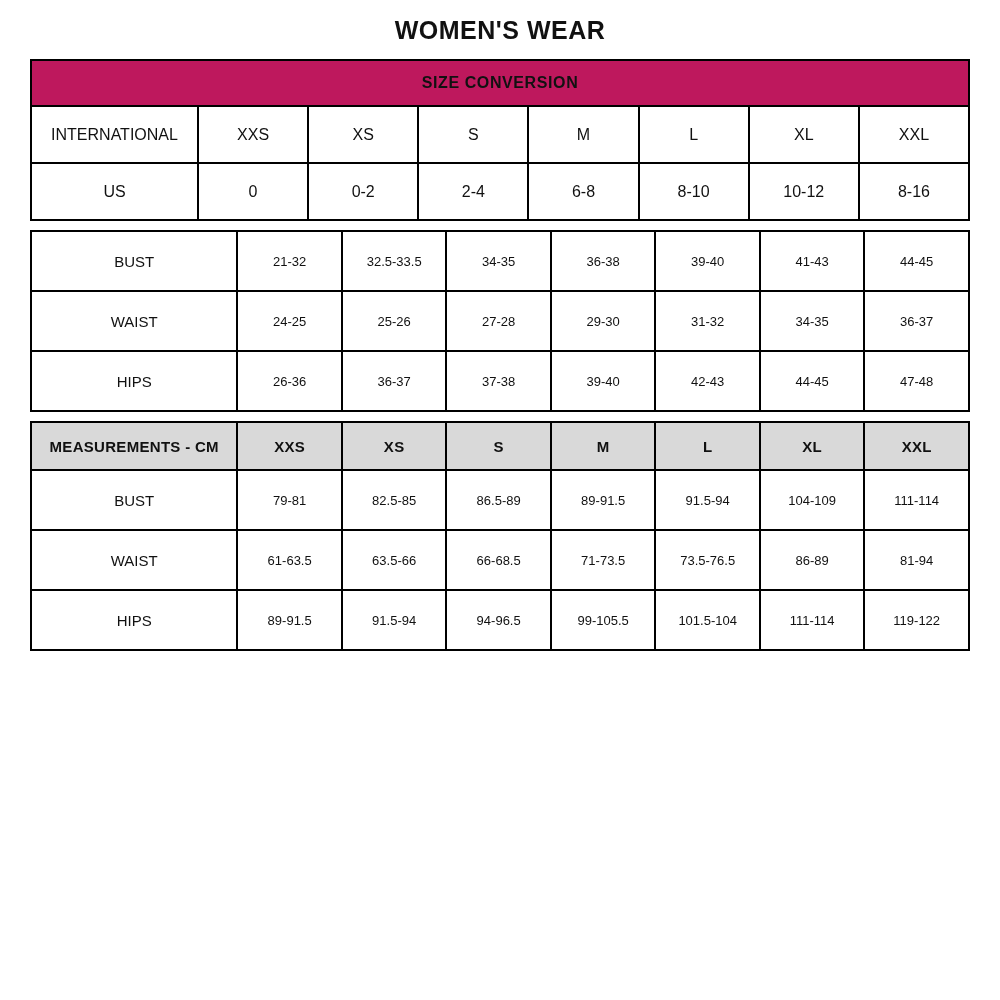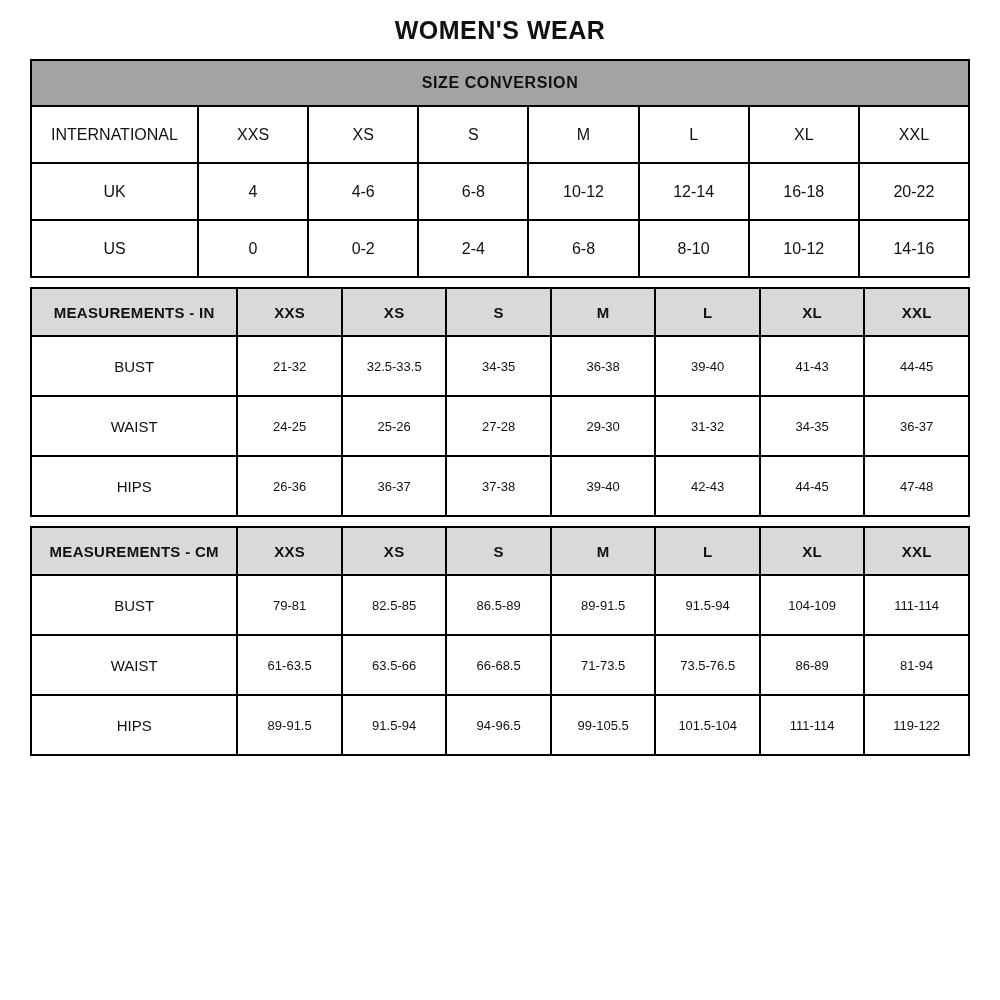--- a/index.html
+++ b/index.html
@@ -30,21 +30,21 @@
     margin: 0 0 9px 0;
   }
   th, td {
     border: 2px solid #000000;
     text-align: center;
     vertical-align: middle;
     padding: 0 4px;
     overflow: hidden;
   }
   .banner-cell {
-    background: #a3a3a3;
+    background: #be185d;
     height: 44px;
     font-size: 16px;
     font-weight: bold;
     letter-spacing: 0.6px;
     margin-left: 36px;
   }
   
   table[data-table="0"] .header-row th {
     background: #ffffff;
     font-weight: normal;
@@ -102,64 +102,44 @@
           <th>INTERNATIONAL</th>
           <th>XXS</th>
           <th>XS</th>
           <th>S</th>
           <th>M</th>
           <th>L</th>
           <th>XL</th>
           <th>XXL</th>
         </tr>
         <tr class="data-row">
-          <td>UK</td>
-          <td>4</td>
-          <td>4-6</td>
-          <td>6-8</td>
-          <td>10-12</td>
-          <td>12-14</td>
-          <td>16-18</td>
-          <td>20-22</td>
-        </tr>
-        <tr class="data-row">
           <td>US</td>
           <td>0</td>
           <td>0-2</td>
           <td>2-4</td>
           <td>6-8</td>
           <td>8-10</td>
           <td>10-12</td>
-          <td>14-16</td>
+          <td>8-16</td>
         </tr>
       </tbody>
   </table>
 
   <table data-table="1">
     <colgroup>
       <col style="width:22%">
       <col style="width:11.14%">
         <col style="width:11.14%">
         <col style="width:11.14%">
       <col style="width:11.14%">
         <col style="width:11.14%">
         <col style="width:11.14%">
       <col style="width:11.14%">
     </colgroup>
     <tbody>
-        <tr class="header-row">
-          <th>MEASUREMENTS - IN</th>
-          <th>XXS</th>
-          <th>XS</th>
-          <th>S</th>
-          <th>M</th>
-          <th>L</th>
-          <th>XL</th>
-          <th>XXL</th>
-        </tr>
         <tr class="data-row">
           <td>BUST</td>
           <td>21-32</td>
           <td>32.5-33.5</td>
           <td>34-35</td>
           <td>36-38</td>
           <td>39-40</td>
           <td>41-43</td>
           <td>44-45</td>
         </tr>

